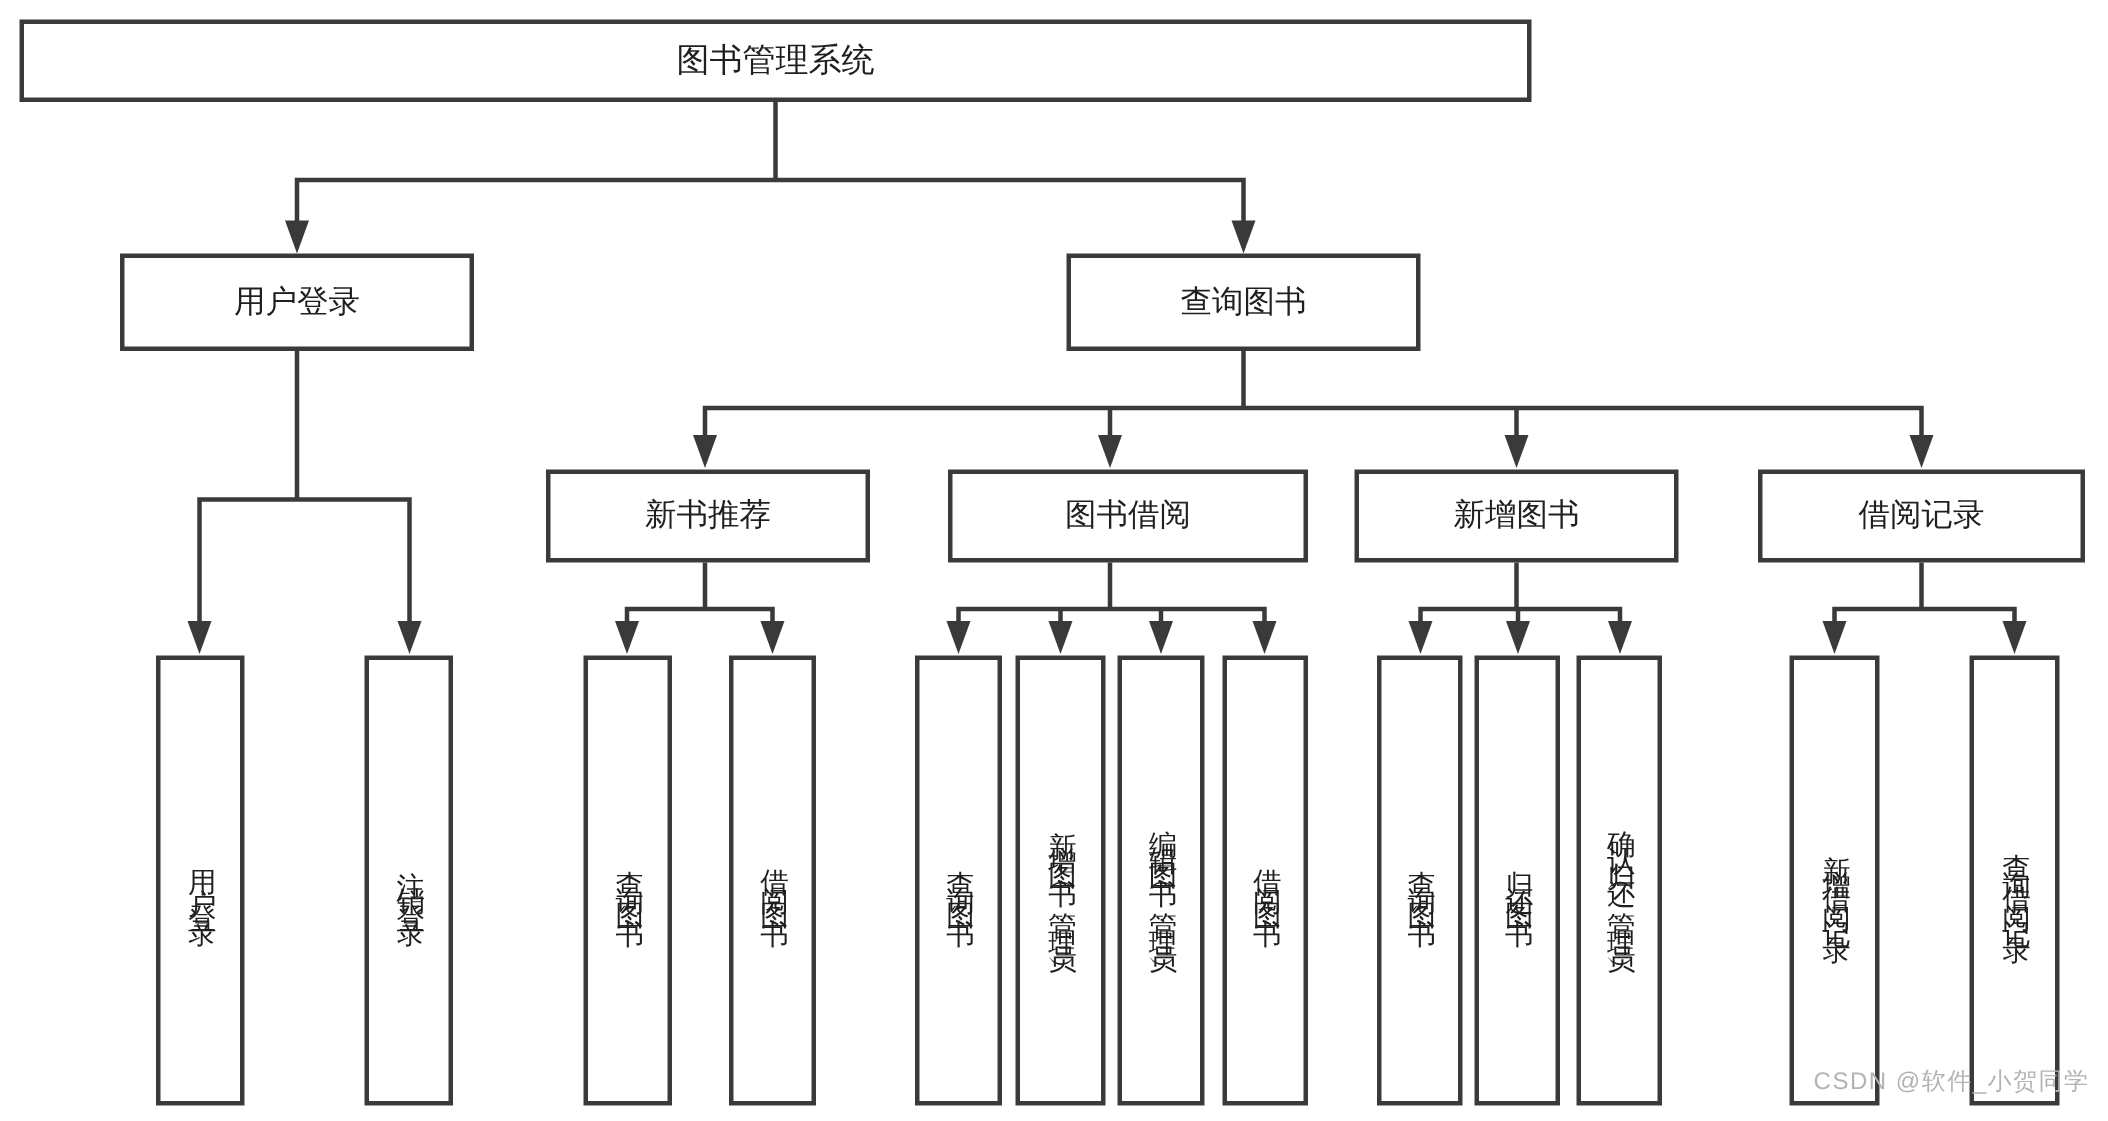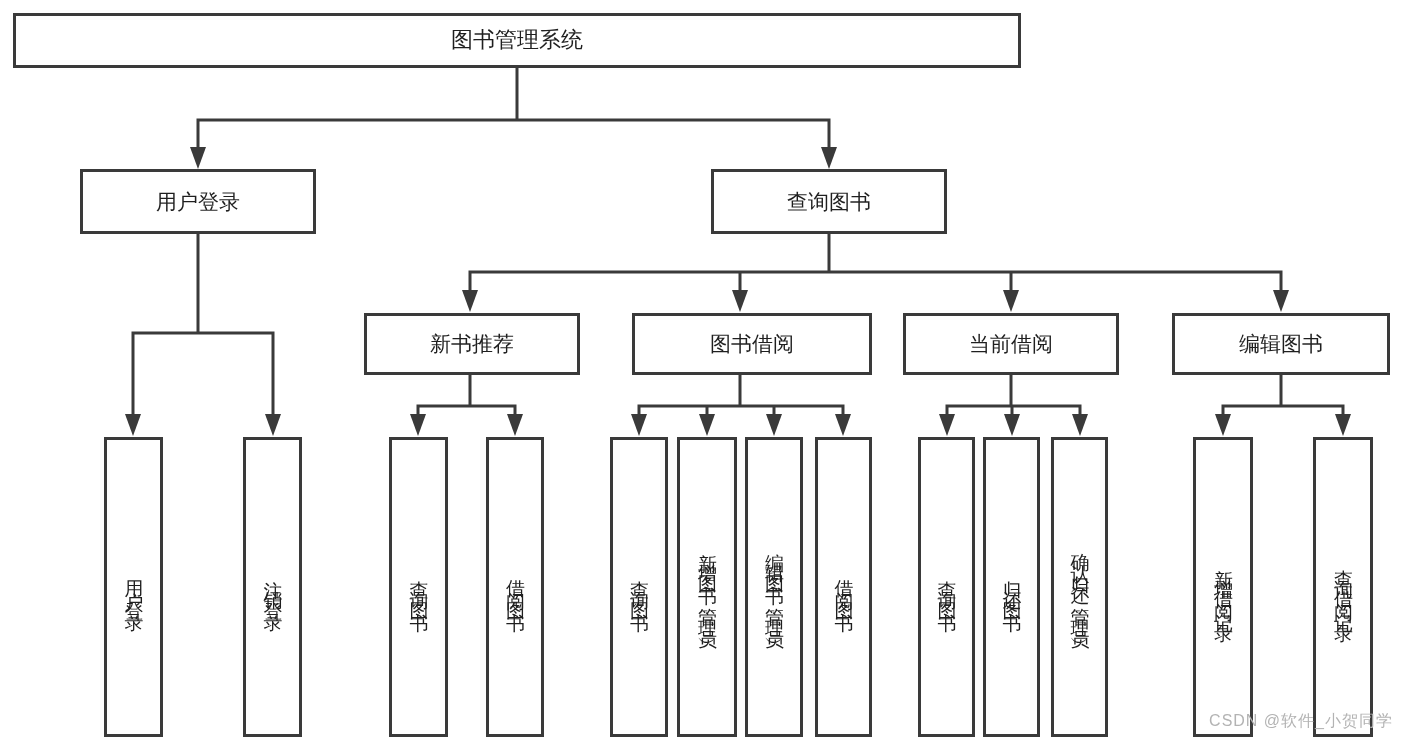--- a/index.html
+++ b/index.html
@@ -89,22 +89,22 @@
     <polygon class="head" points="1343,436 1335,414 1351,414"></polygon>
   </svg>
 
   <div class="node root" style="left:13px;top:13px;width:1008px;height:55px">图书管理系统</div>
 
   <div class="node lvl" style="left:80px;top:169px;width:236px;height:65px">用户登录</div>
   <div class="node lvl" style="left:711px;top:169px;width:236px;height:65px">查询图书</div>
 
   <div class="node lvl" style="left:364px;top:313px;width:216px;height:62px">新书推荐</div>
   <div class="node lvl" style="left:632px;top:313px;width:240px;height:62px">图书借阅</div>
-  <div class="node lvl" style="left:903px;top:313px;width:216px;height:62px">当前借阅</div>
-  <div class="node lvl" style="left:1172px;top:313px;width:218px;height:62px">编辑图书</div>
+  <div class="node lvl" style="left:903px;top:313px;width:216px;height:62px">新增图书</div>
+  <div class="node lvl" style="left:1172px;top:313px;width:218px;height:62px">借阅记录</div>
 
   <div class="node v" style="left:104px;top:437px;width:59px;height:300px">用户登录</div>
   <div class="node v" style="left:243px;top:437px;width:59px;height:300px">注销登录</div>
 
   <div class="node v" style="left:389px;top:437px;width:59px;height:300px">查询图书</div>
   <div class="node v" style="left:486px;top:437px;width:58px;height:300px">借阅图书</div>
 
   <div class="node v" style="left:610px;top:437px;width:58px;height:300px">查询图书</div>
   <div class="node v" style="left:677px;top:437px;width:60px;height:300px">新增图书（管理员）</div>
   <div class="node v" style="left:745px;top:437px;width:58px;height:300px">编辑图书（管理员）</div>

